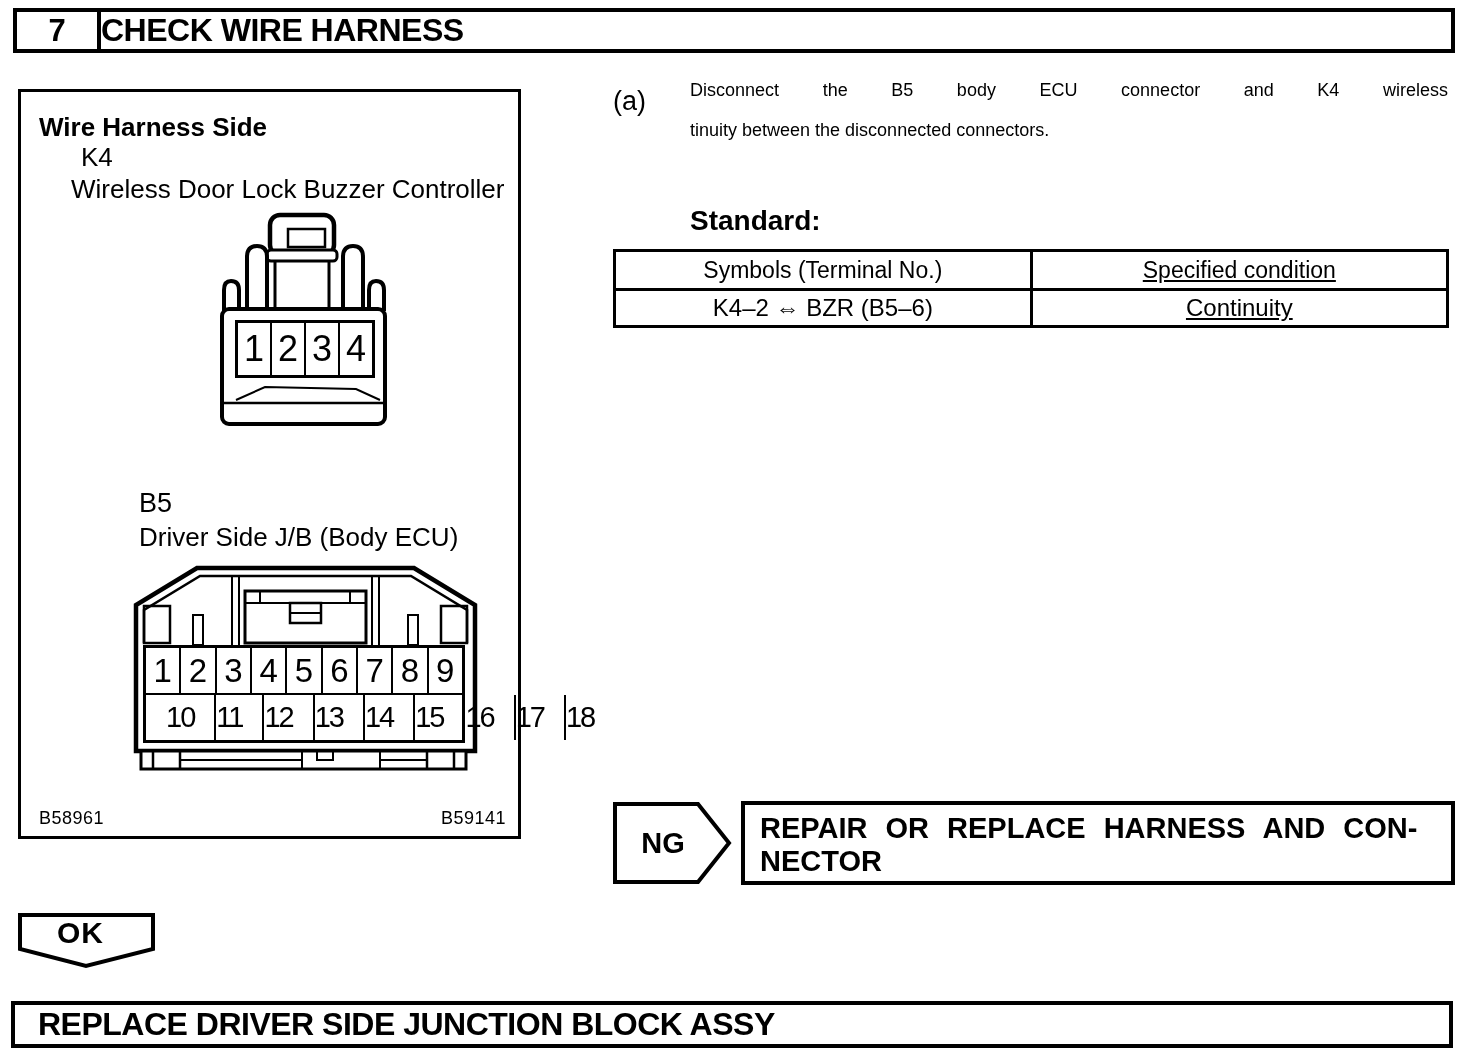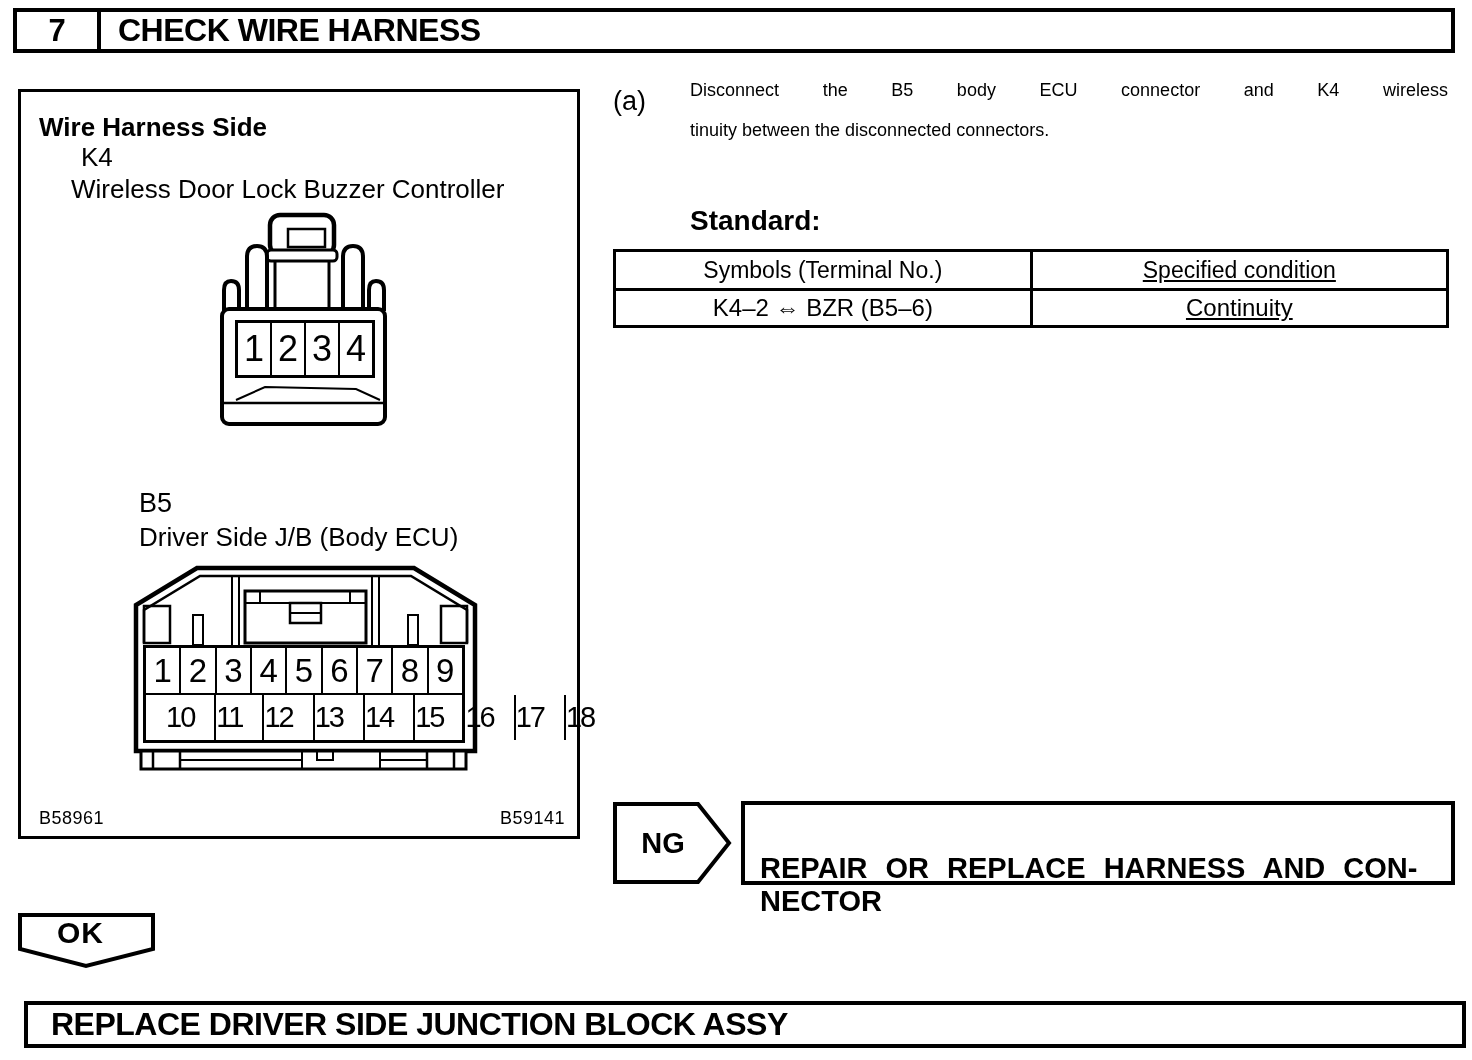--- a/index.html
+++ b/index.html
@@ -7,24 +7,24 @@
         font-family:"Liberation Sans",sans-serif;overflow:hidden;}
   .abs{position:absolute;}
   svg{display:block;}
   svg .ln{stroke:#000;fill:none;}
   svg .fw{stroke:#000;fill:#ffffff;}
 
   
   .stepbar{left:13px;top:8px;width:1442px;height:45px;border:4px solid #000;display:flex;box-sizing:border-box;}
   .stepnum{width:80px;border-right:4px solid #000;display:flex;align-items:center;justify-content:center;
            font-size:31px;font-weight:700;}
-  .steptitle{flex:1;display:flex;align-items:center;padding-left:17px;font-size:32px;font-weight:700;letter-spacing:-0.5px;text-align:center;}
-
-  
-  .figbox{left:18px;top:89px;width:562px;height:750px;border:3px solid #000;box-sizing:border-box;}
+  .steptitle{flex:1;display:flex;align-items:center;padding-left:0;font-size:32px;font-weight:700;letter-spacing:-0.5px;text-align:center;}
+
+  
+  .figbox{left:18px;top:89px;width:503px;height:750px;border:3px solid #000;box-sizing:border-box;}
   .figtitle{left:18px;top:20px;font-size:26px;font-weight:700;}
   .k4code{left:60px;top:50px;font-size:26px;}
   .k4name{left:50px;top:82px;font-size:26px;}
   .b5code{left:118px;top:396px;font-size:27px;}
   .b5name{left:118px;top:430px;font-size:26px;}
   .figid{bottom:7px;font-size:18px;letter-spacing:0.5px;}
   .figidL{left:18px;}
   .figidR{right:12px;}
 
   
@@ -54,28 +54,28 @@
   .tc1{width:50.2%;border-right:3px solid #000;}
   .tc2{width:49.8%;text-decoration:underline;}
   .trow.hdr .tcell{height:36px;font-size:23px;}
   .trow.bod .tcell{height:34px;font-size:24px;}
 
   
   .ngtext{left:613px;top:802px;width:100px;height:82px;display:flex;align-items:center;justify-content:center;
           font-size:29px;font-weight:700;}
   .ngbox{left:741px;top:801px;width:714px;height:84px;border:4px solid #000;box-sizing:border-box;
          padding:7px 14px 0 15px;font-size:29px;font-weight:700;line-height:33px;}
-  .ngline1{word-spacing:10px;margin-top:40px;}
+  .ngline1{word-spacing:10px;}
 
   
   .oktext{left:18px;top:914px;width:125px;height:37px;display:flex;align-items:center;justify-content:center;
           font-size:30px;font-weight:700;letter-spacing:1px;}
 
   
-  .footbar{left:24px;top:1001px;width:1442px;height:47px;border:4px solid #000;box-sizing:border-box;
+  .footbar{left:11px;top:1001px;width:1442px;height:47px;border:4px solid #000;box-sizing:border-box;
            display:flex;align-items:center;padding-left:23px;font-size:32px;font-weight:700;letter-spacing:-0.5px;}
 </style>
 </head>
 <body>
 
 <div id="page">
 
   <div class="abs stepbar">
     <div class="stepnum">7</div>
     <div class="steptitle">CHECK WIRE HARNESS</div>

